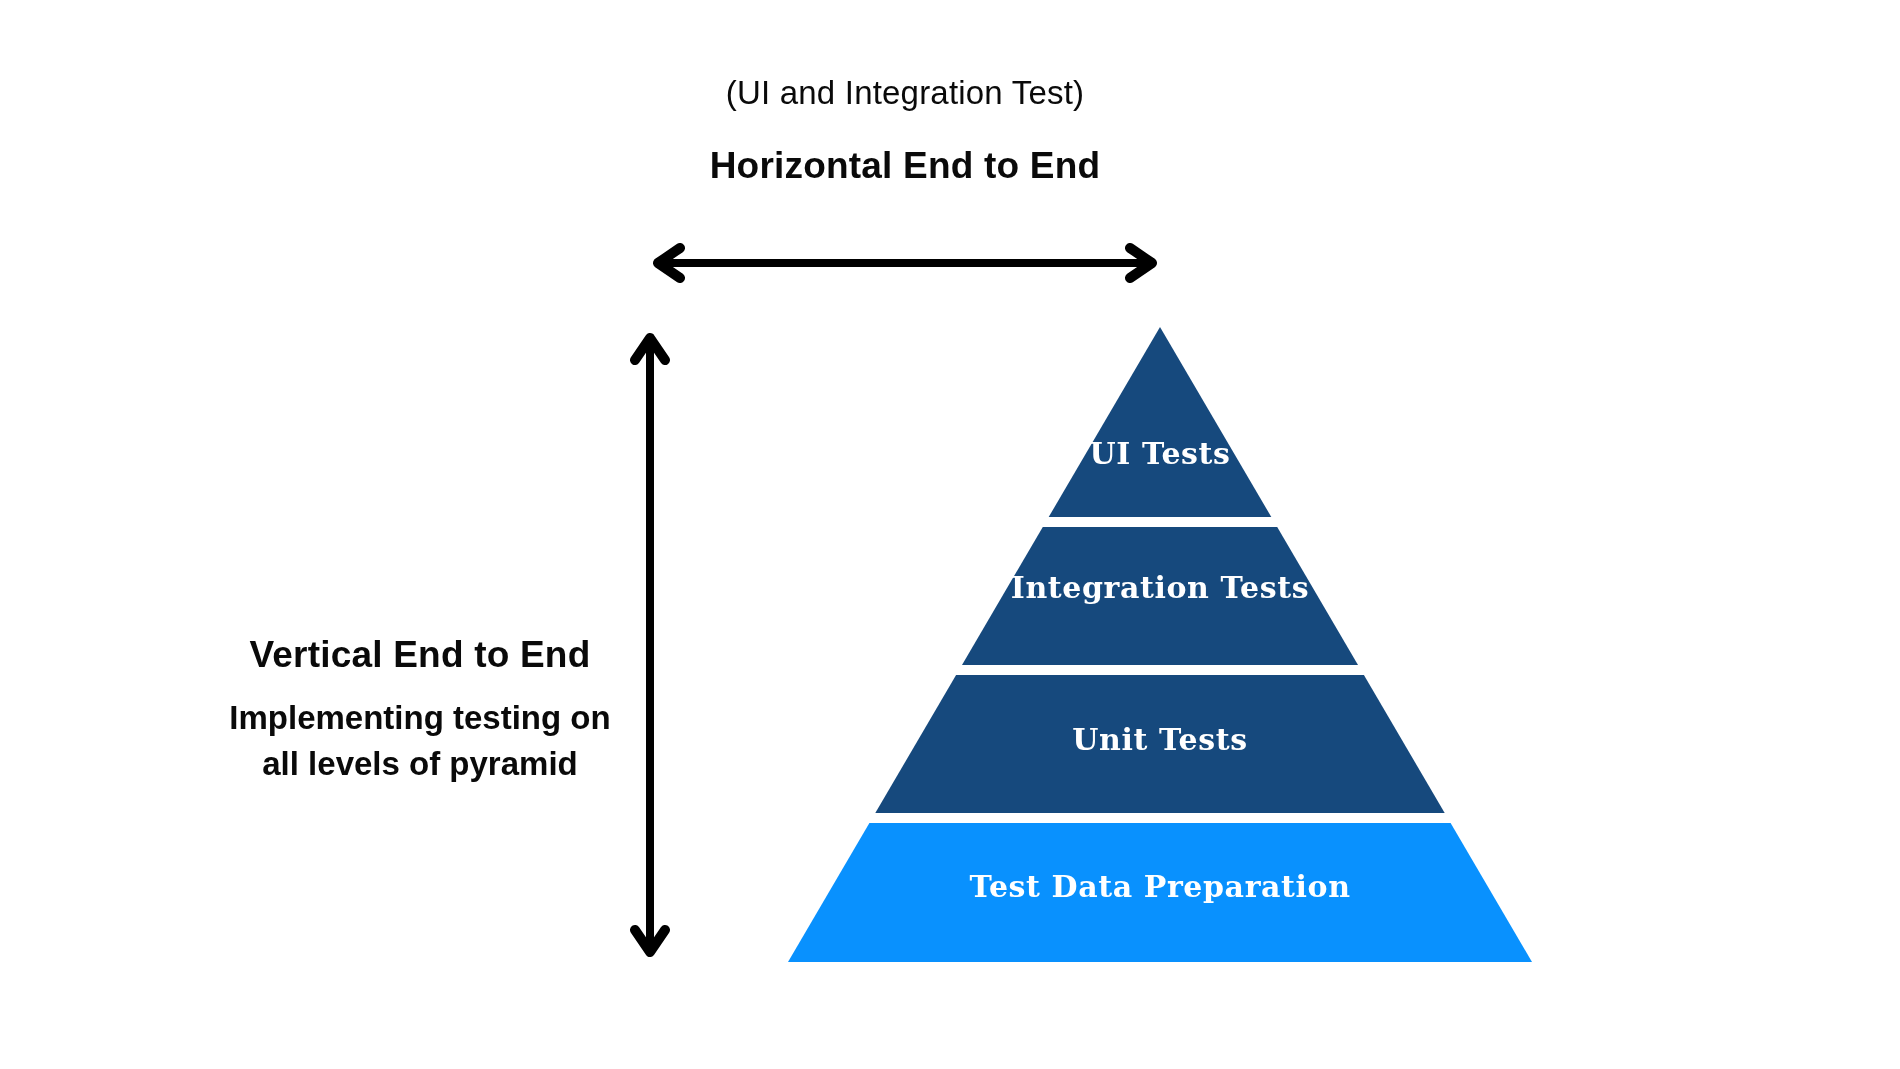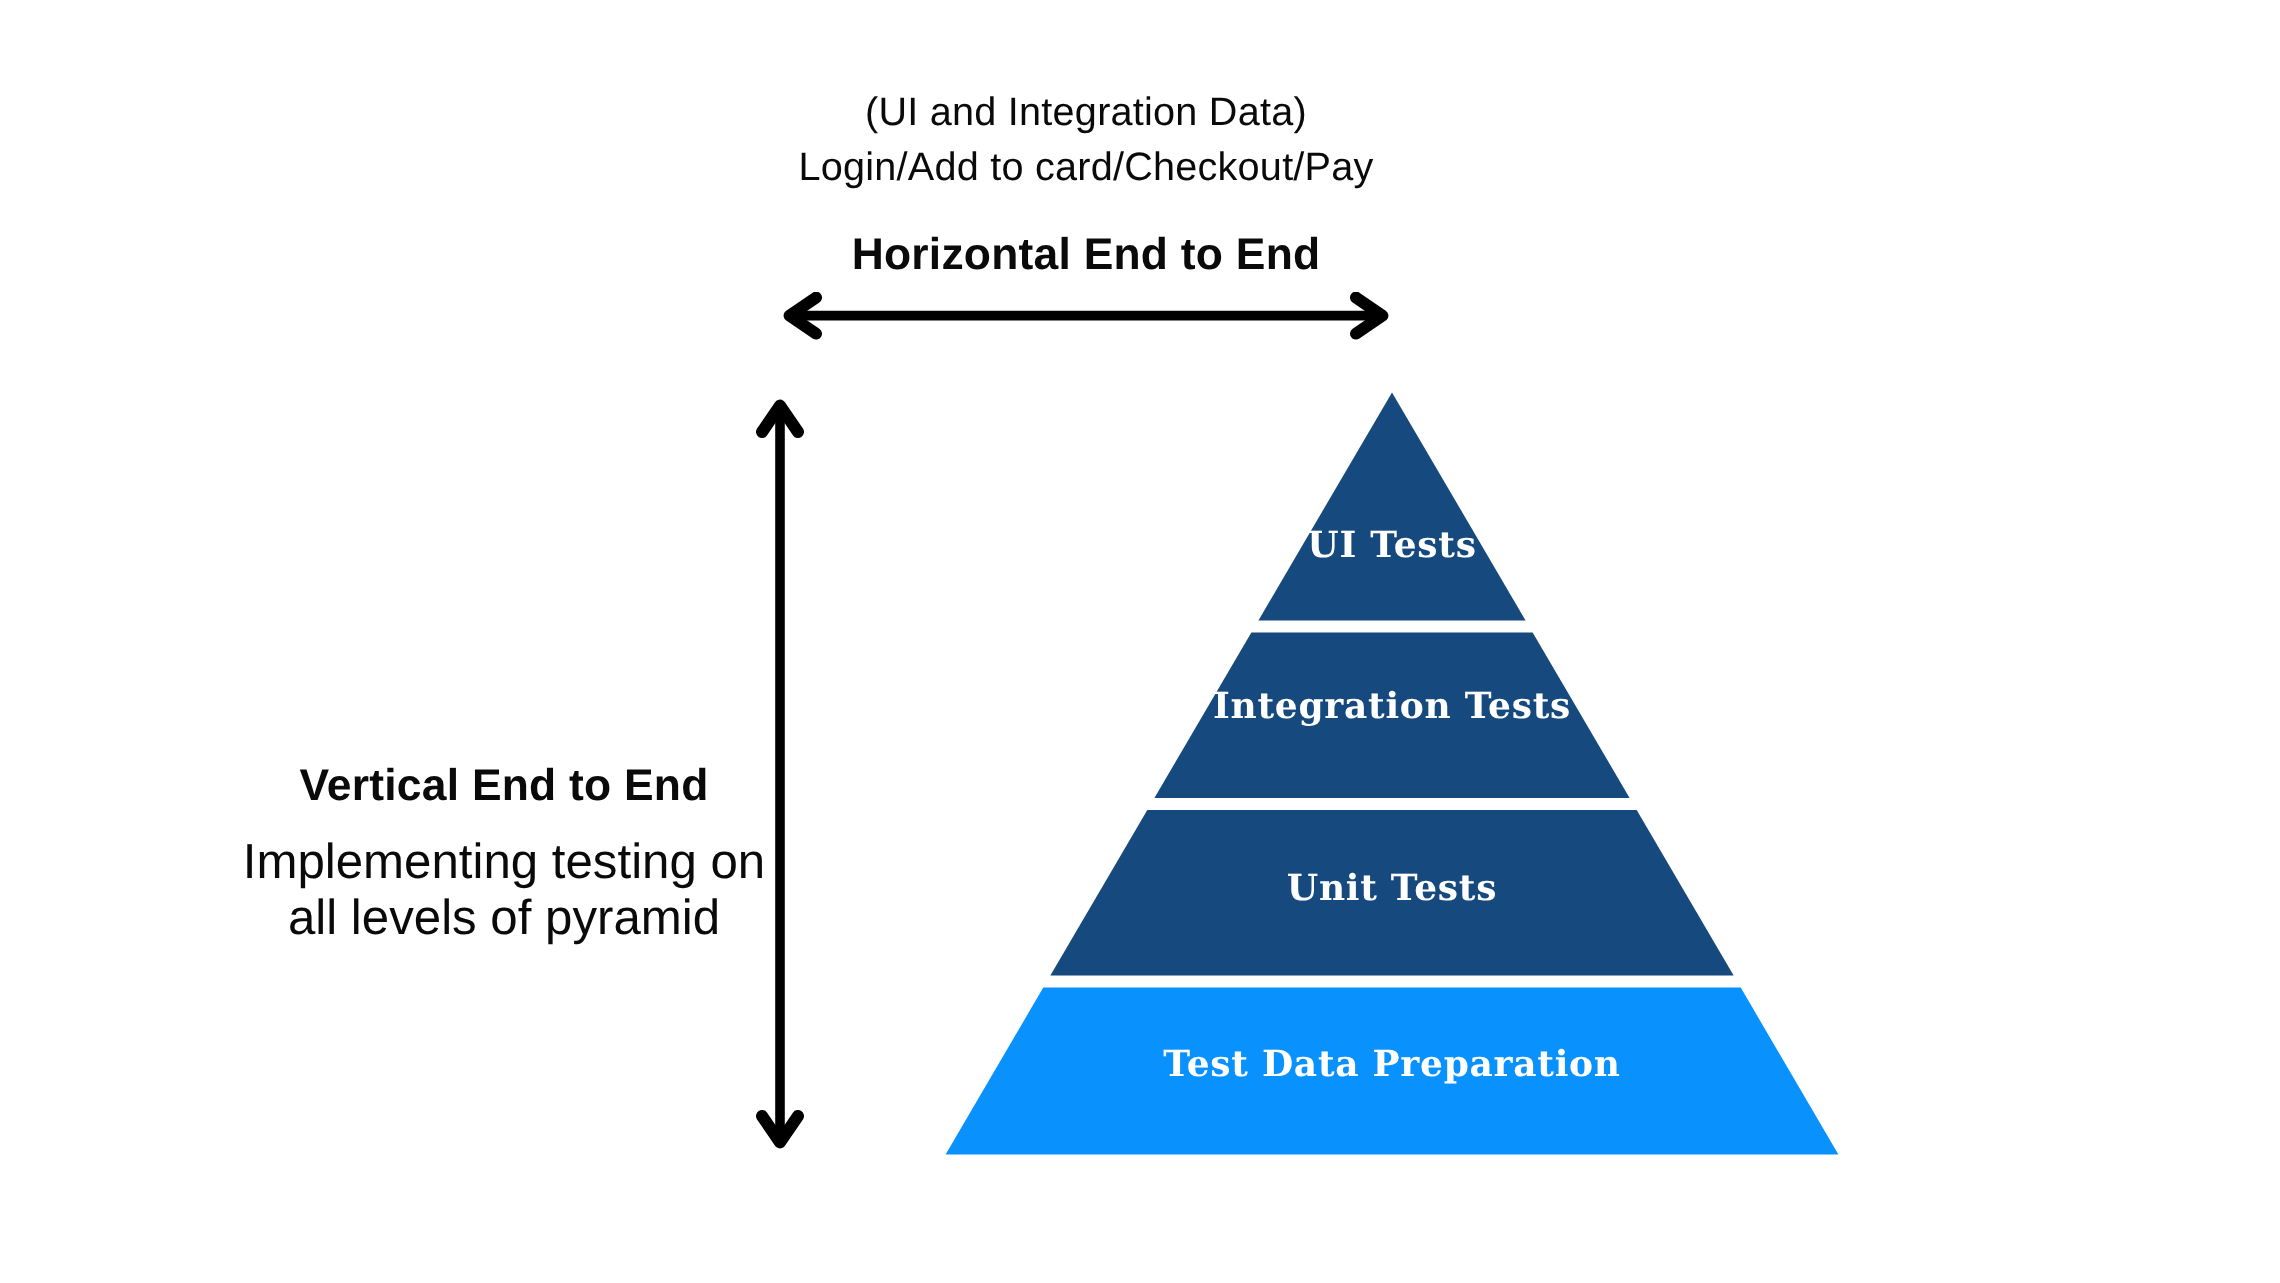--- a/index.html
+++ b/index.html
@@ -44,23 +44,23 @@
     text-align: center;
     margin-top: 32px;
   }
   .left-block .block-title {
     font-size: 37px;
     line-height: 46px;
     font-weight: 700;
     letter-spacing: 0.2px;
   }
   .left-block .subtitle-line {
-    font-size: 41px;
+    font-size: 33px;
     line-height: 46px;
-    font-weight: 400;
+    font-weight: 700;
   }
   .left-block .subtitle-line.first {
     margin-top: 17px;
   }
   svg.diagram {
     position: absolute;
     left: 0;
     top: 0;
     width: 1900px;
     height: 1069px;
@@ -73,22 +73,21 @@
     letter-spacing: 0.6px;
     text-anchor: middle;
   }
 </style>
 </head>
 <body>
 
 <div class="canvas">
 
   <div class="top-block">
-    <div class="subtitle-line">(UI and Integration Data)</div>
-    <div class="subtitle-line">Login/Add to card/Checkout/Pay</div>
+    <div class="subtitle-line">(UI and Integration Test)</div>
     <div class="block-title">Horizontal End to End</div>
   </div>
 
   <div class="left-block">
     <div class="block-title">Vertical End to End</div>
     <div class="subtitle-line first">Implementing testing on</div>
     <div class="subtitle-line">all levels of pyramid</div>
   </div>
 
   <svg class="diagram" viewBox="0 0 1900 1069" xmlns="http://www.w3.org/2000/svg">

